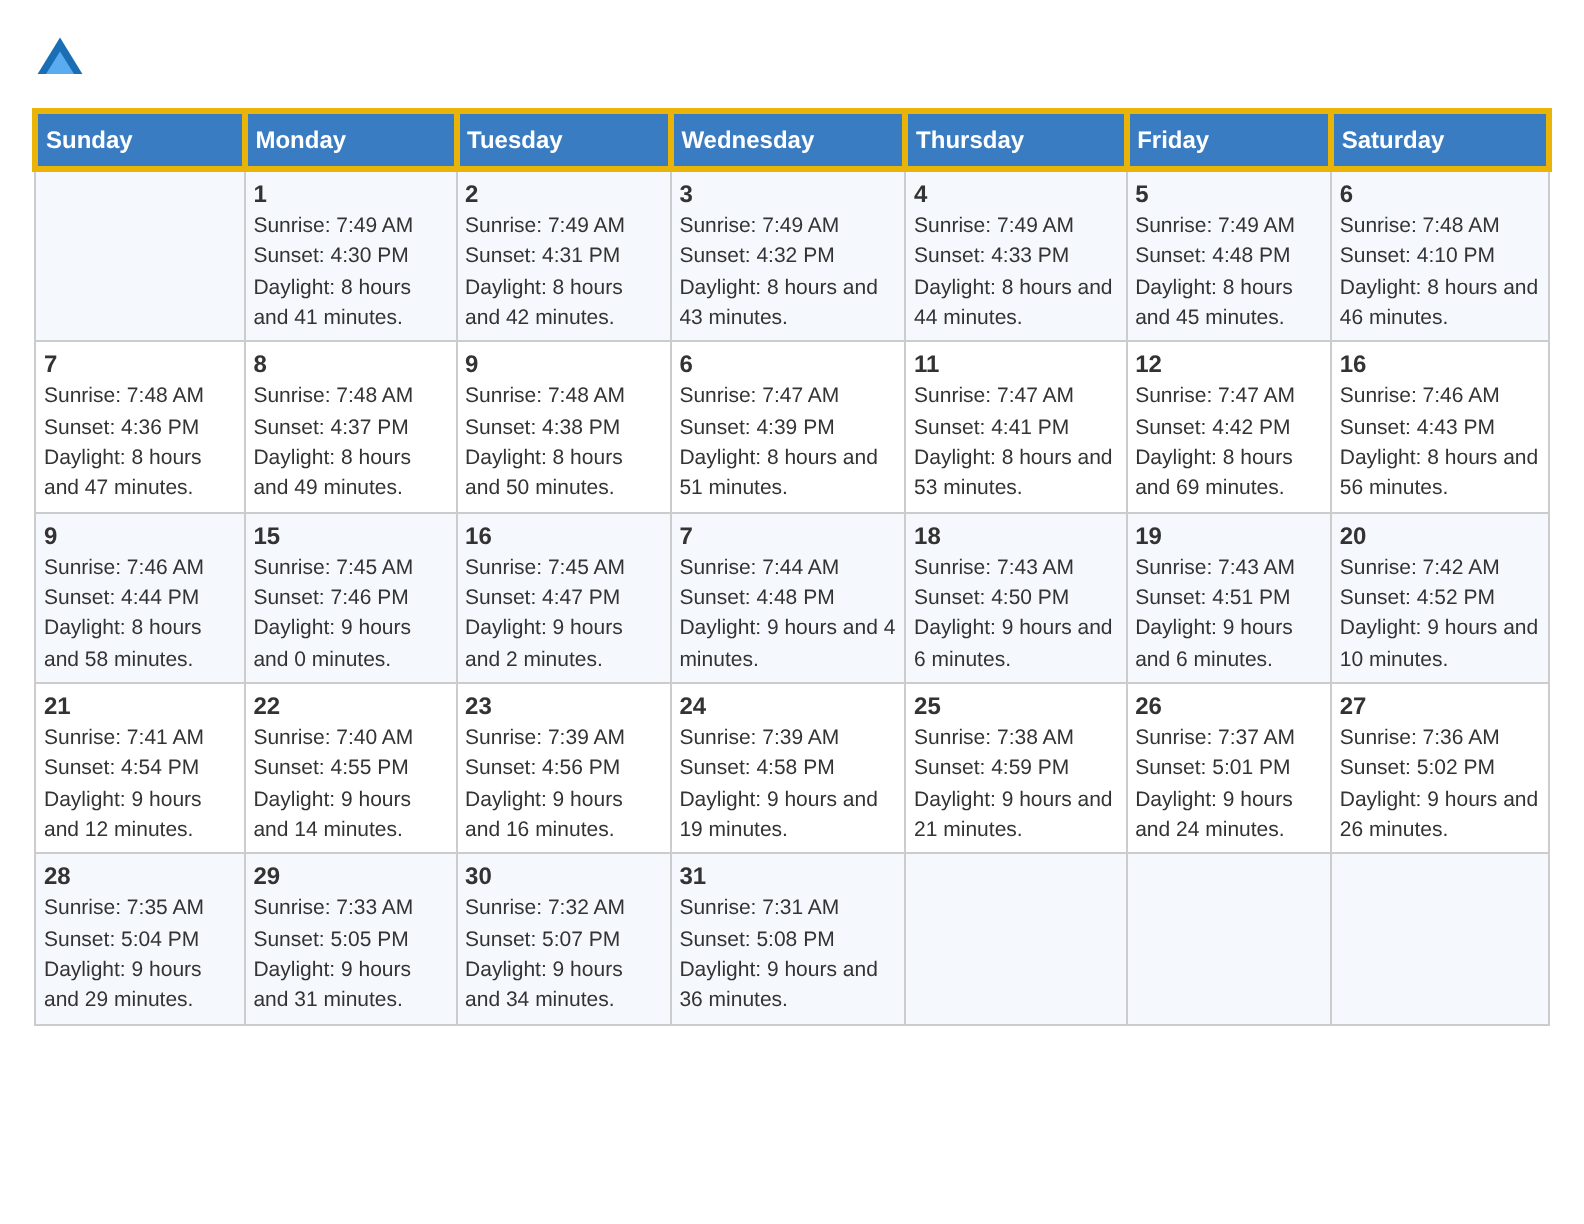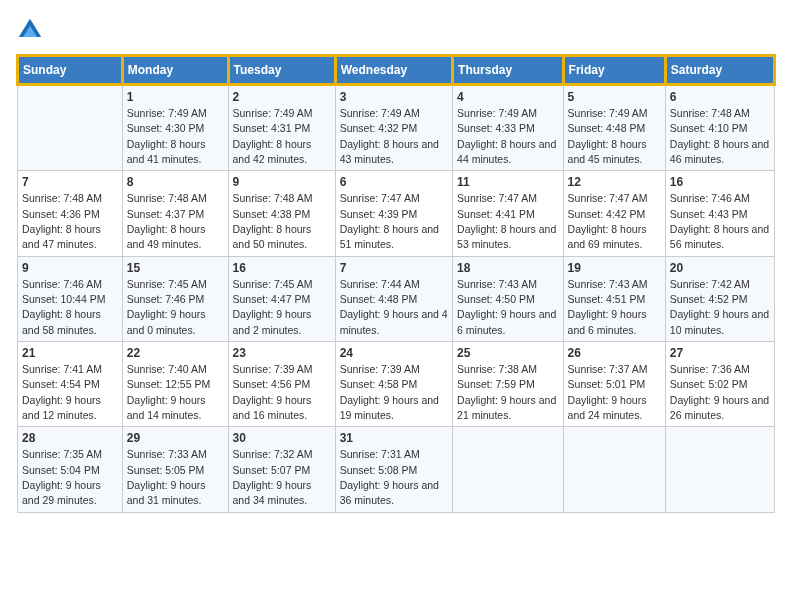--- a/index.html
+++ b/index.html
@@ -171,21 +171,21 @@
         <span class="cell-info">Sunset: 4:42 PM</span><br>
         <span class="cell-info">Daylight: 8 hours and 69 minutes.</span></td>
         <td><span class="day-number">16</span>
         <span class="cell-info">Sunrise: 7:46 AM</span><br>
         <span class="cell-info">Sunset: 4:43 PM</span><br>
         <span class="cell-info">Daylight: 8 hours and 56 minutes.</span></td>
       </tr>
       <tr>
         <td><span class="day-number">9</span>
         <span class="cell-info">Sunrise: 7:46 AM</span><br>
-        <span class="cell-info">Sunset: 10:44 PM</span><br>
+        <span class="cell-info">Sunset: 4:44 PM</span><br>
         <span class="cell-info">Daylight: 8 hours and 58 minutes.</span></td>
         <td><span class="day-number">15</span>
         <span class="cell-info">Sunrise: 7:45 AM</span><br>
         <span class="cell-info">Sunset: 7:46 PM</span><br>
         <span class="cell-info">Daylight: 9 hours and 0 minutes.</span></td>
         <td><span class="day-number">16</span>
         <span class="cell-info">Sunrise: 7:45 AM</span><br>
         <span class="cell-info">Sunset: 4:47 PM</span><br>
         <span class="cell-info">Daylight: 9 hours and 2 minutes.</span></td>
         <td><span class="day-number">7</span>
@@ -205,33 +205,33 @@
         <span class="cell-info">Sunset: 4:52 PM</span><br>
         <span class="cell-info">Daylight: 9 hours and 10 minutes.</span></td>
       </tr>
       <tr>
         <td><span class="day-number">21</span>
         <span class="cell-info">Sunrise: 7:41 AM</span><br>
         <span class="cell-info">Sunset: 4:54 PM</span><br>
         <span class="cell-info">Daylight: 9 hours and 12 minutes.</span></td>
         <td><span class="day-number">22</span>
         <span class="cell-info">Sunrise: 7:40 AM</span><br>
-        <span class="cell-info">Sunset: 12:55 PM</span><br>
+        <span class="cell-info">Sunset: 4:55 PM</span><br>
         <span class="cell-info">Daylight: 9 hours and 14 minutes.</span></td>
         <td><span class="day-number">23</span>
         <span class="cell-info">Sunrise: 7:39 AM</span><br>
         <span class="cell-info">Sunset: 4:56 PM</span><br>
         <span class="cell-info">Daylight: 9 hours and 16 minutes.</span></td>
         <td><span class="day-number">24</span>
         <span class="cell-info">Sunrise: 7:39 AM</span><br>
         <span class="cell-info">Sunset: 4:58 PM</span><br>
         <span class="cell-info">Daylight: 9 hours and 19 minutes.</span></td>
         <td><span class="day-number">25</span>
         <span class="cell-info">Sunrise: 7:38 AM</span><br>
-        <span class="cell-info">Sunset: 7:59 PM</span><br>
+        <span class="cell-info">Sunset: 4:59 PM</span><br>
         <span class="cell-info">Daylight: 9 hours and 21 minutes.</span></td>
         <td><span class="day-number">26</span>
         <span class="cell-info">Sunrise: 7:37 AM</span><br>
         <span class="cell-info">Sunset: 5:01 PM</span><br>
         <span class="cell-info">Daylight: 9 hours and 24 minutes.</span></td>
         <td><span class="day-number">27</span>
         <span class="cell-info">Sunrise: 7:36 AM</span><br>
         <span class="cell-info">Sunset: 5:02 PM</span><br>
         <span class="cell-info">Daylight: 9 hours and 26 minutes.</span></td>
       </tr>

